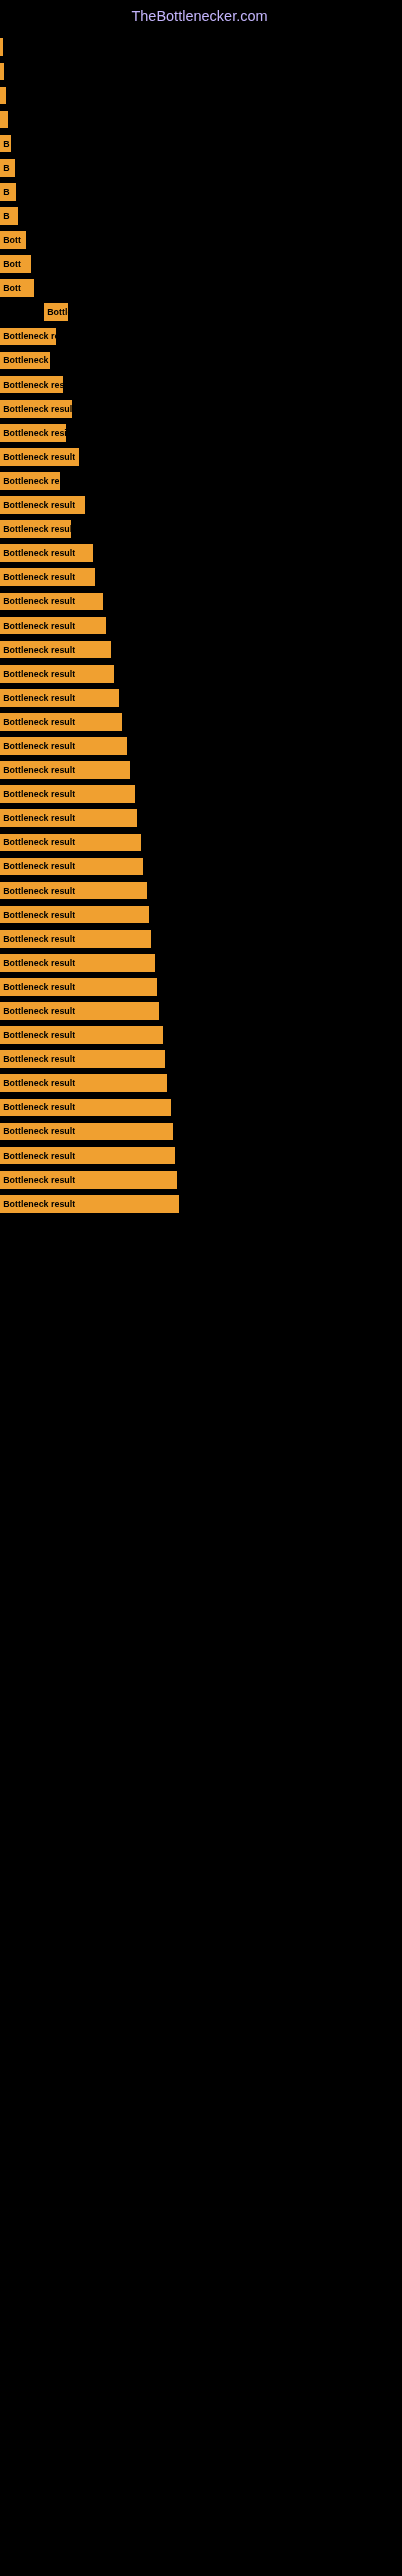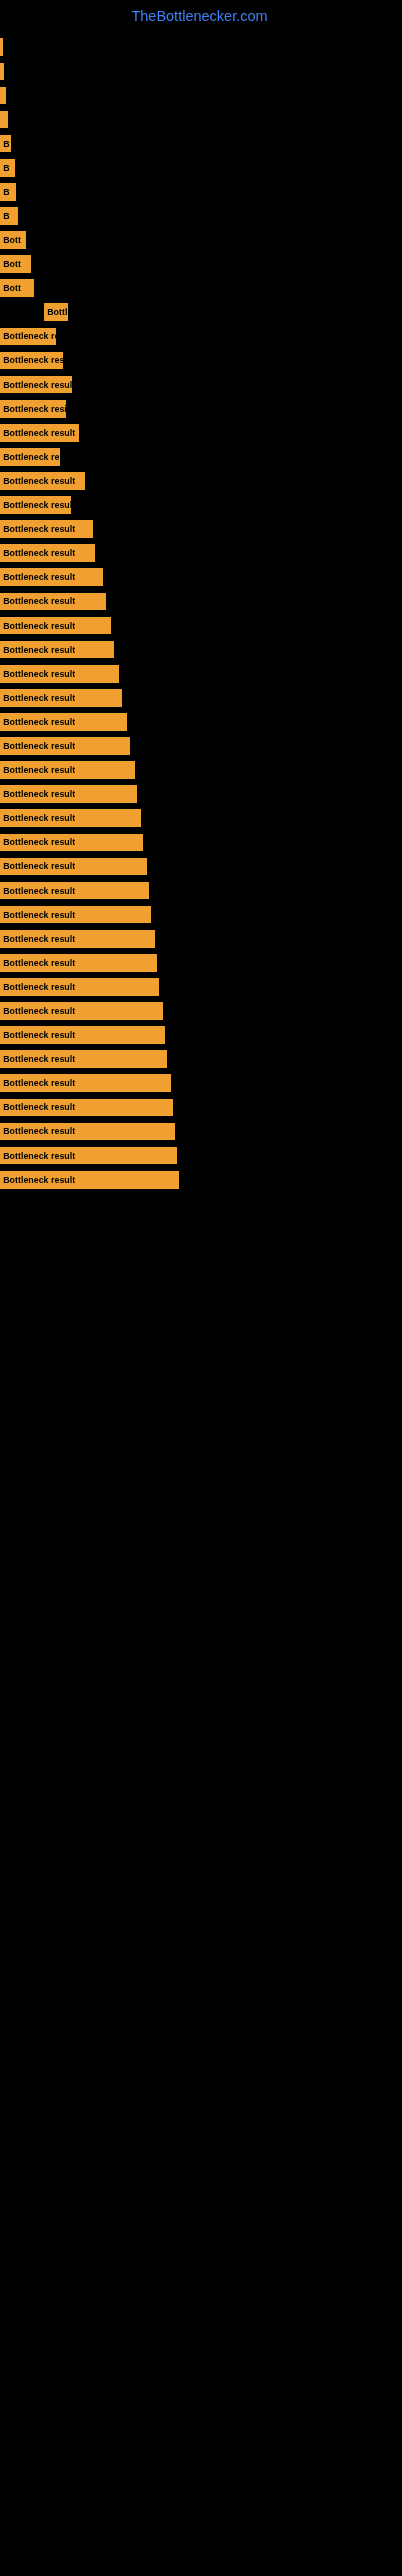--- a/index.html
+++ b/index.html
@@ -10,21 +10,21 @@
 
     body {
       background-color: #000000;
       width: 403px;
       min-height: 2576px;
       font-family: Arial, sans-serif;
       position: relative;
     }
 
     .site-title {
-      color: #3b82f6;
+      color: #c4b5fd;
       font-size: 14.5px;
       text-align: center;
       padding: 8px 4px 4px 0;
       font-weight: normal;
     }
 
     .bars-container {
       display: flex;
       flex-direction: column;
       padding: 8px 0;
@@ -122,20 +122,25 @@
       <div class="bar" style="width: 24px; margin-left: 44px;">
         <span class="bar-label">Bottlenec</span>
       </div>
     </div>
     <div class="bar-row">
       <div class="bar" style="width: 56px;">
         <span class="bar-label">Bottleneck re</span>
       </div>
     </div>
     <div class="bar-row">
+      <div class="bar" style="width: 50px;">
+        <span class="bar-label">Bottleneck</span>
+      </div>
+    </div>
+    <div class="bar-row">
       <div class="bar" style="width: 63px;">
         <span class="bar-label">Bottleneck resi</span>
       </div>
     </div>
     <div class="bar-row">
       <div class="bar" style="width: 72px;">
         <span class="bar-label">Bottleneck result</span>
       </div>
     </div>
     <div class="bar-row">

